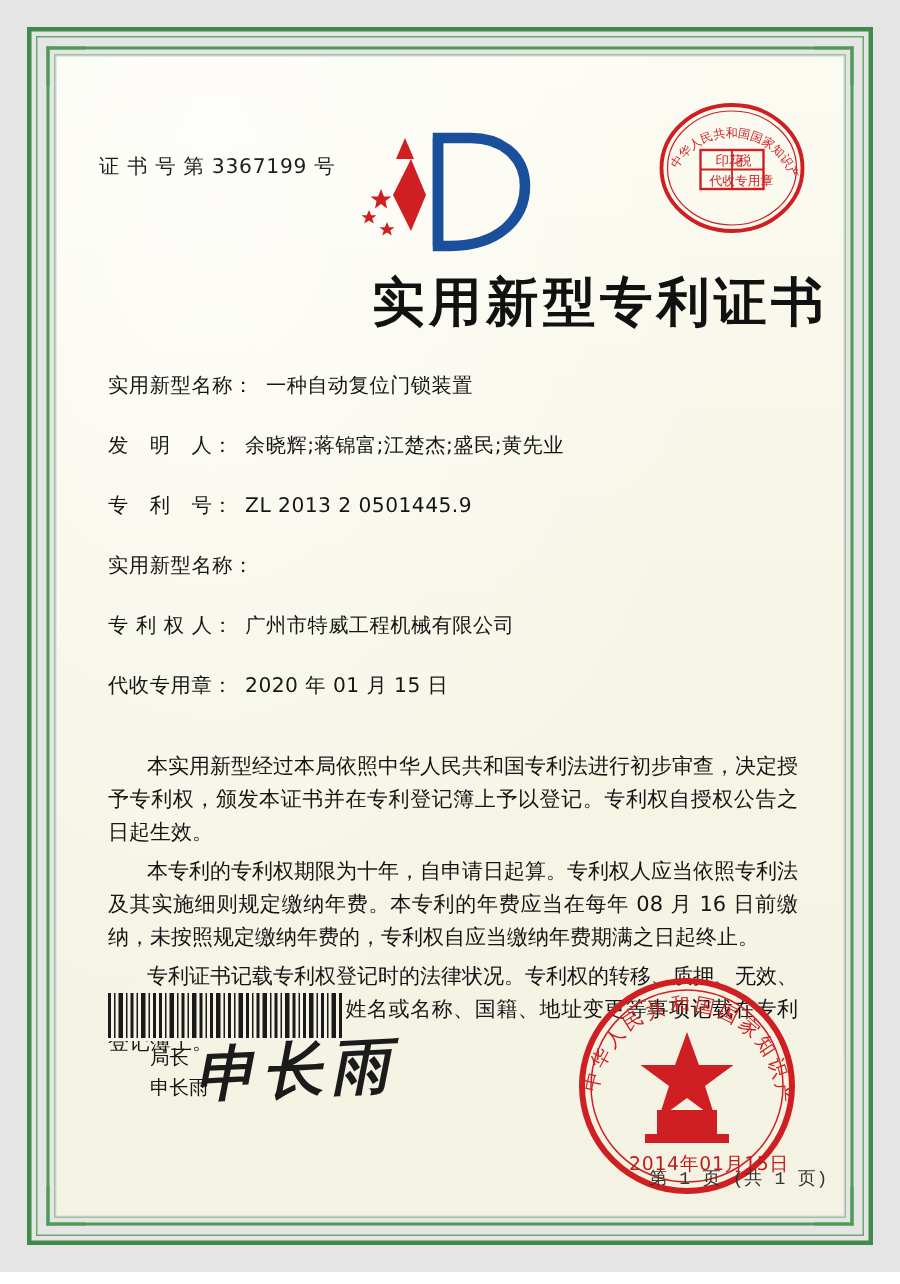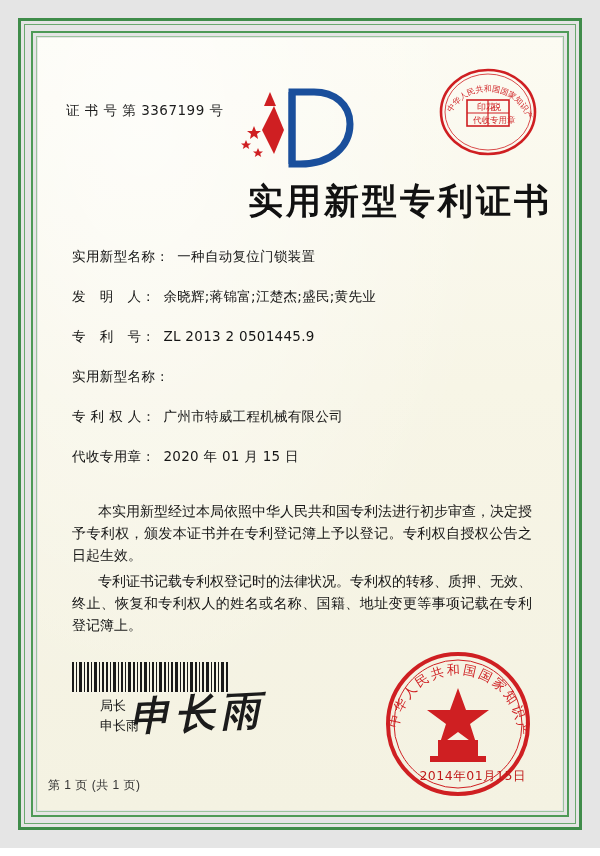--- a/index.html
+++ b/index.html
@@ -186,22 +186,22 @@
     top: 720px;
     font-family: "DejaVu Sans", "Liberation Sans", sans-serif;
     font-size: 12.5px;
     color: #c01a1a;
     letter-spacing: 0.5px;
   }
   .footer {
     position: absolute;
     left: 0; right: 0;
     bottom: 6px;
-    text-align: left;
-    font-family: Liberation Sans, sans-serif;
+    text-align: right;
+    font-family: Liberation Mono, monospace;
     font-size: 12px;
     color: #333;
     letter-spacing: 0.5px;
   }
 </style>
 </head>
 <body>
 
 <div class="page">
 
@@ -273,20 +273,21 @@
         <span class="val">广州市特威工程机械有限公司</span>
       </div>
       <div class="field">
         <span class="lab">代收专用章：</span>
         <span class="val">2020 年 01 月 15 日</span>
       </div>
     </div>
 
     <div class="paras">
       <p>本实用新型经过本局依照中华人民共和国专利法进行初步审查，决定授予专利权，颁发本证书并在专利登记簿上予以登记。专利权自授权公告之日起生效。</p>
+      <p>本专利的专利权期限为十年，自申请日起算。专利权人应当依照专利法及其实施细则规定缴纳年费。本专利的年费应当在每年 08 月 16 日前缴纳，未按照规定缴纳年费的，专利权自应当缴纳年费期满之日起终止。</p>
       <p>专利证书记载专利权登记时的法律状况。专利权的转移、质押、无效、终止、恢复和专利权人的姓名或名称、国籍、地址变更等事项记载在专利登记簿上。</p>
     </div>
 
     <div class="barcode">
       <svg viewBox="0 0 160 34" width="160" height="34">
         <rect x="0" y="0" width="160" height="34" fill="#f6f4e6"></rect>
         <g fill="#1a1a1a">
           <rect x="2" y="2" width="2" height="30"></rect>
             <rect x="6" y="2" width="1" height="30"></rect>
           <rect x="9" y="2" width="3" height="30"></rect>

